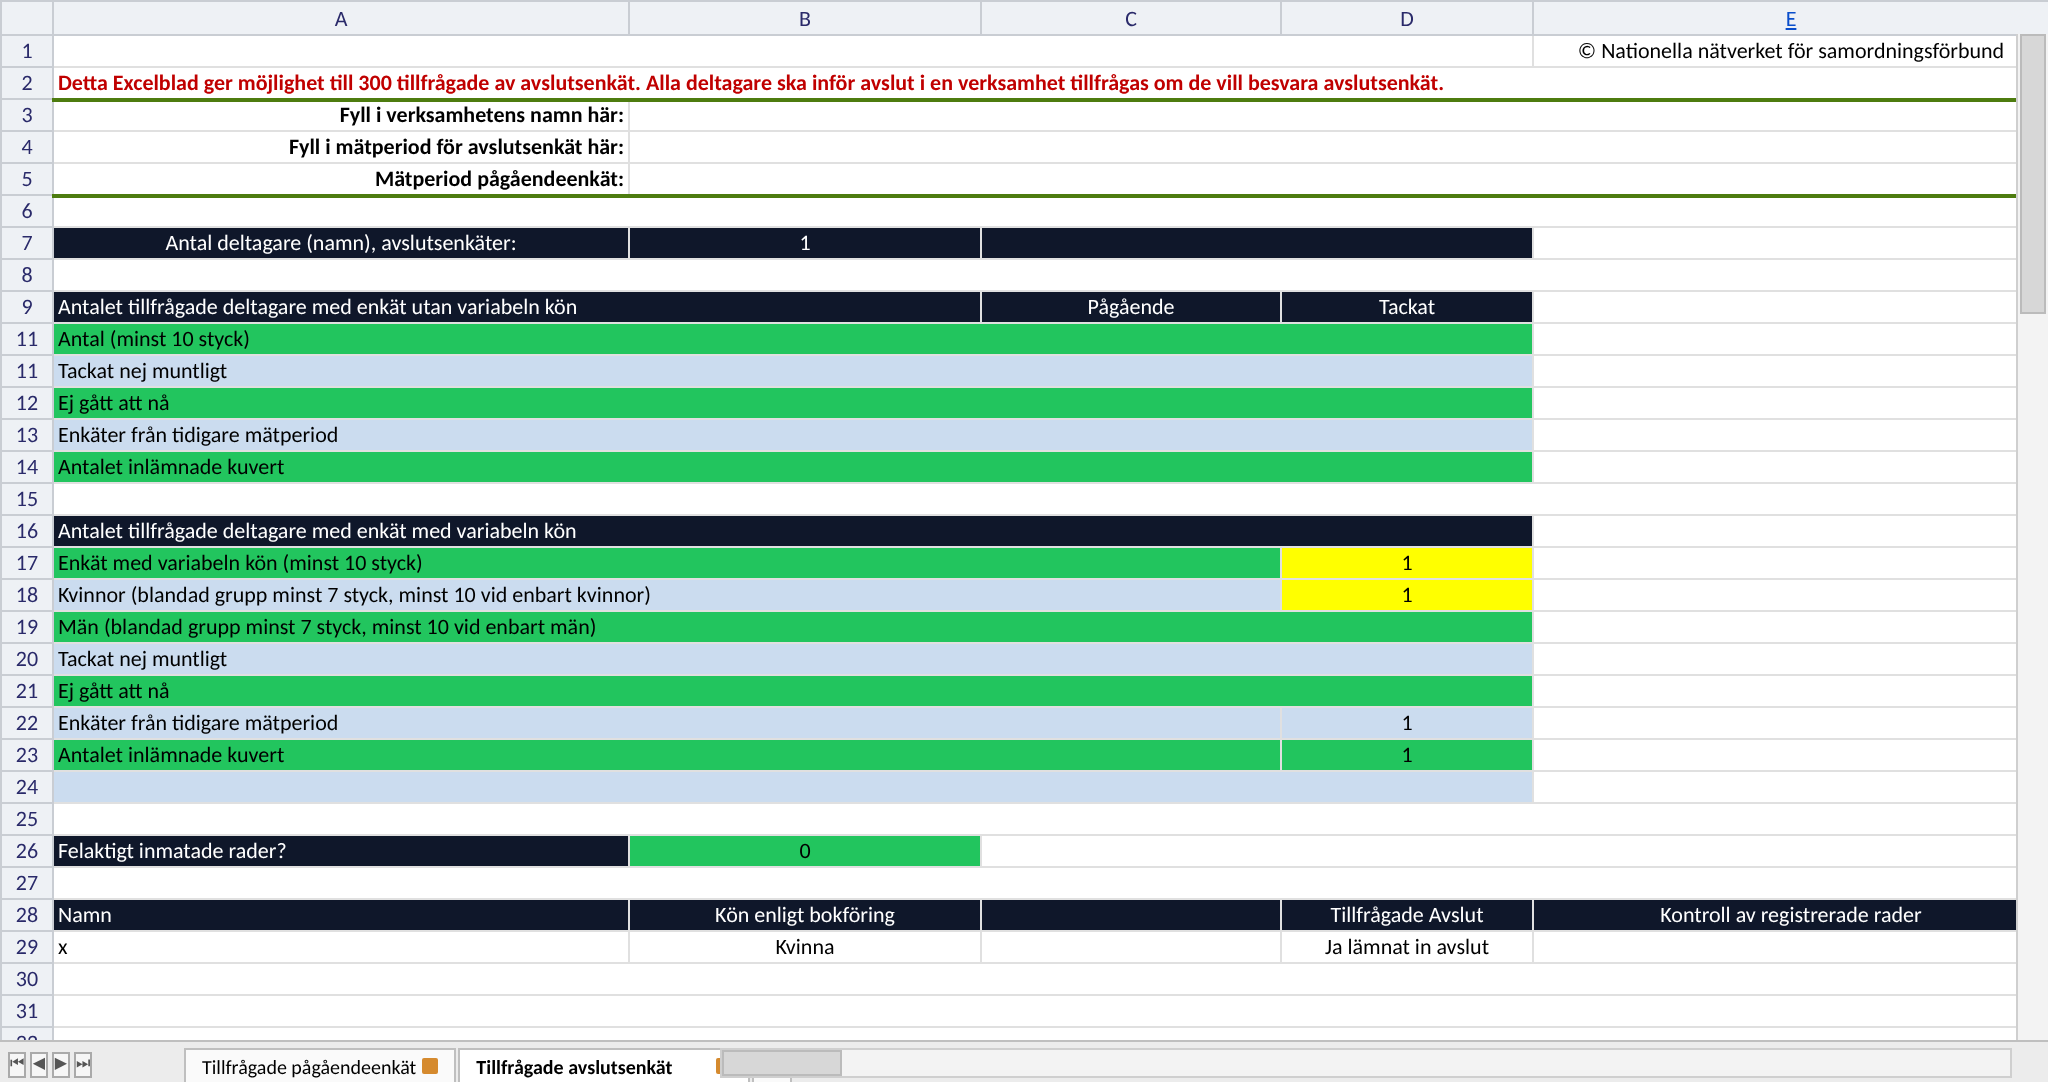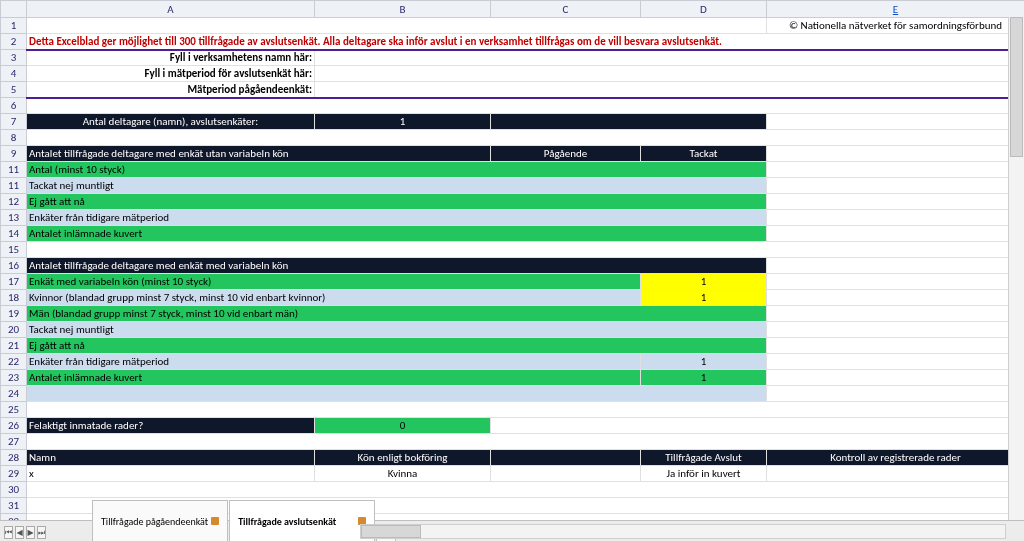--- a/index.html
+++ b/index.html
@@ -52,21 +52,21 @@
     text-align: right;
   }
   .red  { color: #c00000; font-weight: bold; }
   .bold { font-weight: bold; }
   .right { text-align: right; }
   .center { text-align: center; }
   .bandBlue  { background: #0f172a; color: #fff; font-weight: normal; }
   .bandLight { background: #22c55e; }
   .bandLighter { background: #cbdcef; }
   .yellow { background: #ffff00; }
-  .borderTopBlack { border-top: 2px solid #4c1d95; }
+  .borderTopBlack { border-top: 2px solid #4d7c0f; }
   
   .cA { width: 288px; }
   .cB { width: 176px; }
   .cC { width: 150px; }
   .cD { width: 126px; }
   .cE { width: 258px; }
   
   .sheetbar {
     position: absolute;
     left: 0; right: 0; bottom: 0;
@@ -87,21 +87,21 @@
   .navbtn {
     width: 9px; height: 13px;
     border: 1px solid #aaa;
     background: #f6f6f6;
     font-size: 8px;
     line-height: 11px;
     text-align: center;
     color: #555;
   }
   .tab {
-    padding: 20px 8px;
+    padding: 8px 8px;
     background: #fafafa;
     border: 1px solid #bfbfbf;
     border-bottom: none;
     margin-right: 1px;
     display: flex;
     align-items: center;
     gap: 3px;
     height: 17px;
   }
   .tab.active { background: #fff; font-weight: bold; gap: 22px; }
@@ -324,21 +324,21 @@
     <td class="cell bandBlue center"><span>Kön enligt bokföring</span></td>
     <td class="cell bandBlue"></td>
     <td class="cell bandBlue center"><span>Tillfrågade Avslut</span></td>
     <td class="cell bandBlue center"><span>Kontroll av registrerade rader</span></td>
   </tr>
   <tr>
         <td class="rowhead">29</td>
     <td class="cell"><span>x</span></td>
     <td class="cell center"><span>Kvinna</span></td>
     <td class="cell"></td>
-    <td class="cell center"><span>Ja inför in kuvert</span></td>
+    <td class="cell center"><span>Ja lämnat in avslut</span></td>
     <td class="cell"></td>
   </tr>
   <tr>
         <td class="rowhead">30</td>
         <td class="cell" colspan="5"></td>
       </tr>
   <tr>
         <td class="rowhead">31</td>
         <td class="cell" colspan="5"></td>
       </tr>

